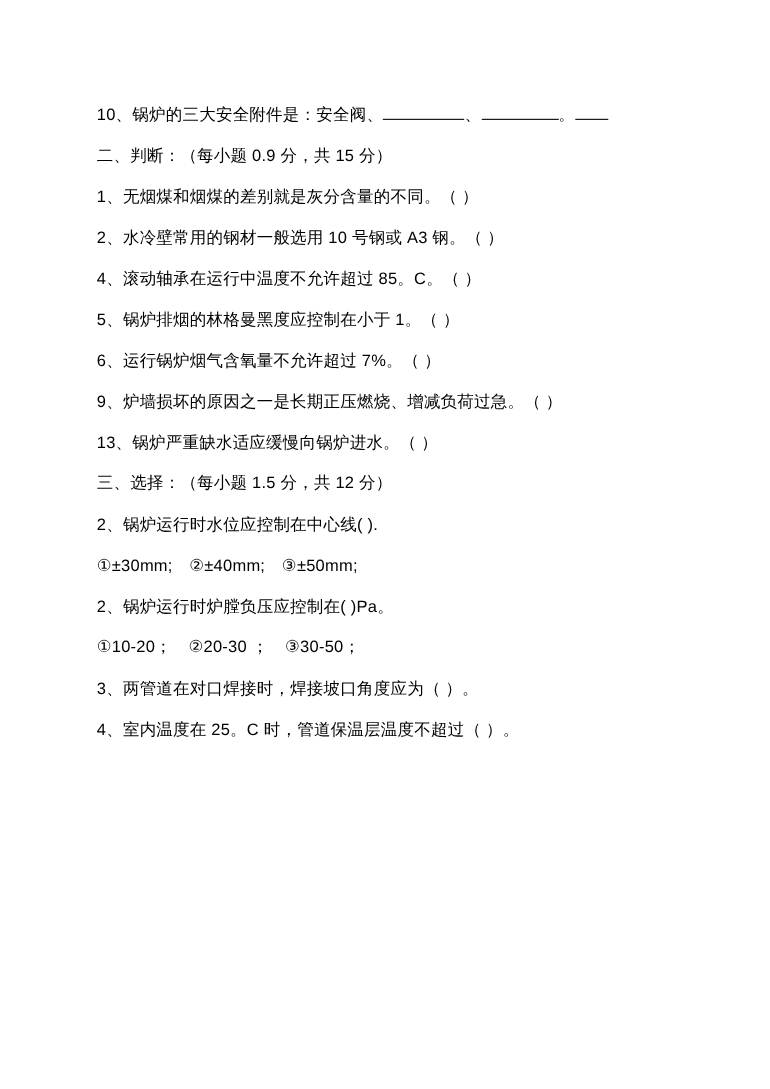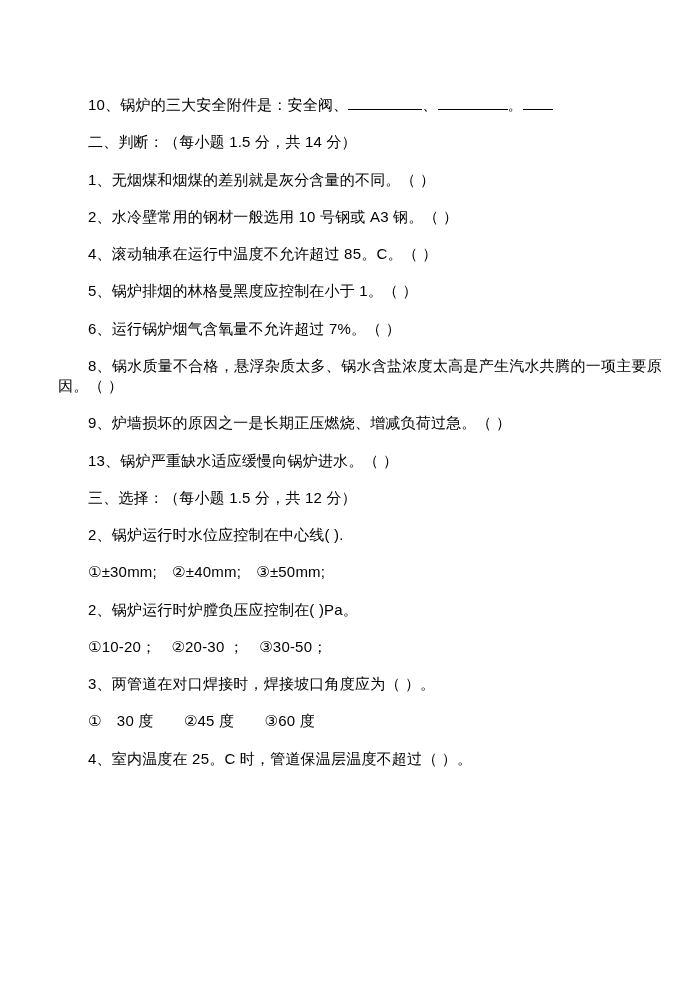--- a/index.html
+++ b/index.html
@@ -42,34 +42,32 @@
 </style>
 </head>
 <body>
 
 <div class="page">
 
   <p class="line indent">
     <span>10、锅炉的三大安全附件是：安全阀、</span><span class="blank b-long"></span><span>、</span><span class="blank b-mid"></span><span>。</span><span class="blank b-end"></span>
   </p>
 
-  <p class="line indent">二、判断：（每小题 1.5 分，共 14 分）</p>
+  <p class="line indent">二、判断：（每小题 0.9 分，共 15 分）</p>
 
   <p class="line indent">1、无烟煤和烟煤的差别就是灰分含量的不同。（          ）</p>
   <p class="line indent">2、水冷壁常用的钢材一般选用 10 号钢或 A3 钢。（            ）</p>
   <p class="line indent">4、滚动轴承在运行中温度不允许超过 85。C。（             ）</p>
   <p class="line indent">5、锅炉排烟的林格曼黑度应控制在小于 1。（             ）</p>
   <p class="line indent">6、运行锅炉烟气含氧量不允许超过 7%。（            ）</p>
-  <p class="line indent">8、锅水质量不合格，悬浮杂质太多、锅水含盐浓度太高是产生汽水共腾的一项主要原因。（             ）</p>
   <p class="line indent">9、炉墙损坏的原因之一是长期正压燃烧、增减负荷过急。（              ）</p>
   <p class="line indent">13、锅炉严重缺水适应缓慢向锅炉进水。（             ）</p>
 
   <p class="line indent">三、选择：（每小题 1.5 分，共 12 分）</p>
 
   <p class="line indent">2、锅炉运行时水位应控制在中心线(          ).</p>
   <p class="line indent">①±30mm;　②±40mm;　③±50mm;</p>
   <p class="line indent">2、锅炉运行时炉膛负压应控制在(          )Pa。</p>
   <p class="line indent">①10-20；　②20-30 ；　③30-50；</p>
   <p class="line indent">3、两管道在对口焊接时，焊接坡口角度应为（             ）。</p>
-  <p class="line indent">①　30 度　　②45 度　　③60 度</p>
   <p class="line indent">4、室内温度在 25。C 时，管道保温层温度不超过（              ）。</p>
 
 </div>
 
 </body></html>

